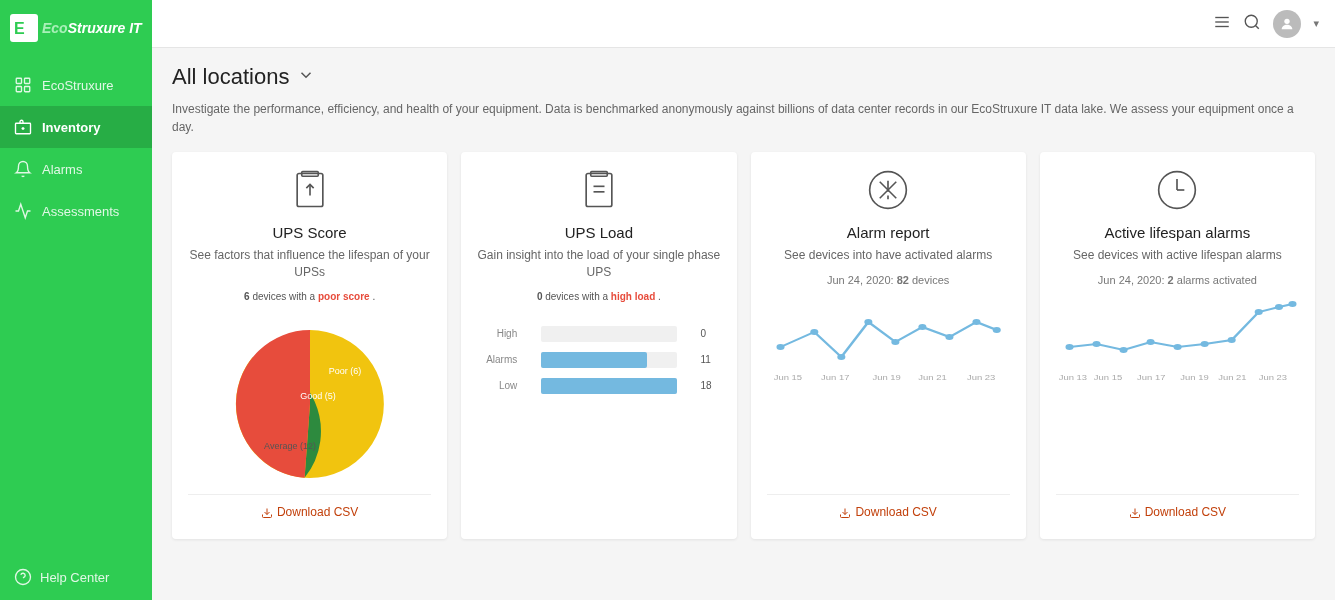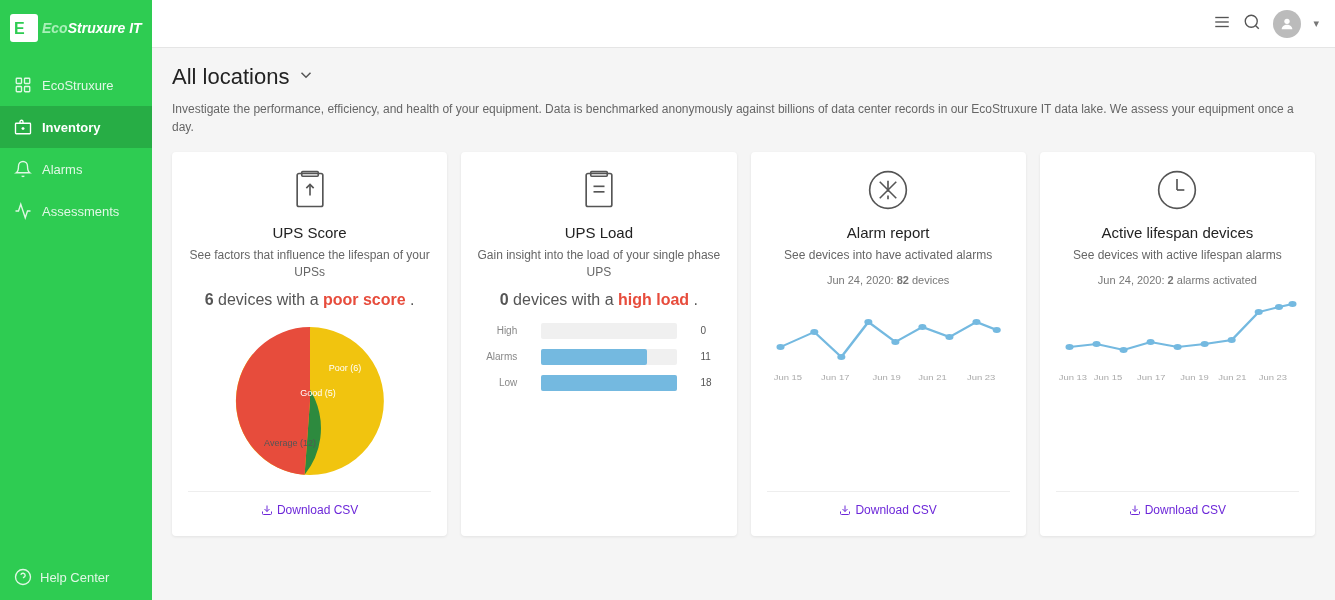--- a/index.html
+++ b/index.html
@@ -126,24 +126,24 @@
       margin-bottom: 6px;
     }
     .card-subtitle {
       font-size: 12px;
       color: #666;
       text-align: center;
       margin-bottom: 10px;
       line-height: 1.4;
     }
     .card-stat {
-      font-size: 16px;
+      font-size: 10px;
       color: #555;
       text-align: center;
-      margin-bottom: 2px;
+      margin-bottom: 12px;
     }
     .card-stat strong { font-weight: 700; }
     .card-stat em { font-style: normal; font-weight: 600; color: #e74c3c; }
     .card-stat em.high-load { color: #e74c3c; }
     .card-date {
       font-size: 11px;
       color: #777;
       text-align: center;
       margin-bottom: 6px;
     }
@@ -151,24 +151,24 @@
 
     .card-footer {
       margin-top: auto;
       padding-top: 10px;
       border-top: 1px solid #eee;
       width: 100%;
       text-align: center;
     }
     .download-link {
       font-size: 12px;
-      color: #6d28d9;
+      color: #c2410c;
       cursor: pointer;
       display: inline-flex;
-      align-items: center;
+      align-items: flex-end;
       gap: 4px;
       text-decoration: none;
     }
 
     
     .pie-container { width: 160px; height: 160px; margin: 10px auto; position: relative; }
     .pie-container svg { width: 100%; height: 100%; }
 
     
     .bar-chart { width: 100%; padding: 4px 0; }
@@ -432,21 +432,21 @@
       </div>
 
       <div class="card">
         <div class="card-icon">
           <svg viewBox="0 0 48 48" fill="none" stroke="#555" stroke-width="1.8">
             <circle cx="24" cy="24" r="20"></circle>
             <line x1="24" y1="12" x2="24" y2="24"></line>
             <line x1="24" y1="24" x2="32" y2="24"></line>
           </svg>
         </div>
-        <div class="card-title">Active lifespan devices</div>
+        <div class="card-title">Active lifespan alarms</div>
         <div class="card-subtitle">See devices with active lifespan alarms</div>
         <div class="card-date">
           <span>Jun 24, 2020:</span>
           <strong>2</strong>
           <span> alarms activated</span>
         </div>
 
         <div class="line-chart-container">
           <svg viewBox="0 0 180 90" preserveAspectRatio="none">
             <polyline points="10,55 30,52 50,58 70,50 90,55 110,52 130,48 150,20 165,15 175,12" fill="none" stroke="#74b9e0" stroke-width="2"></polyline>

